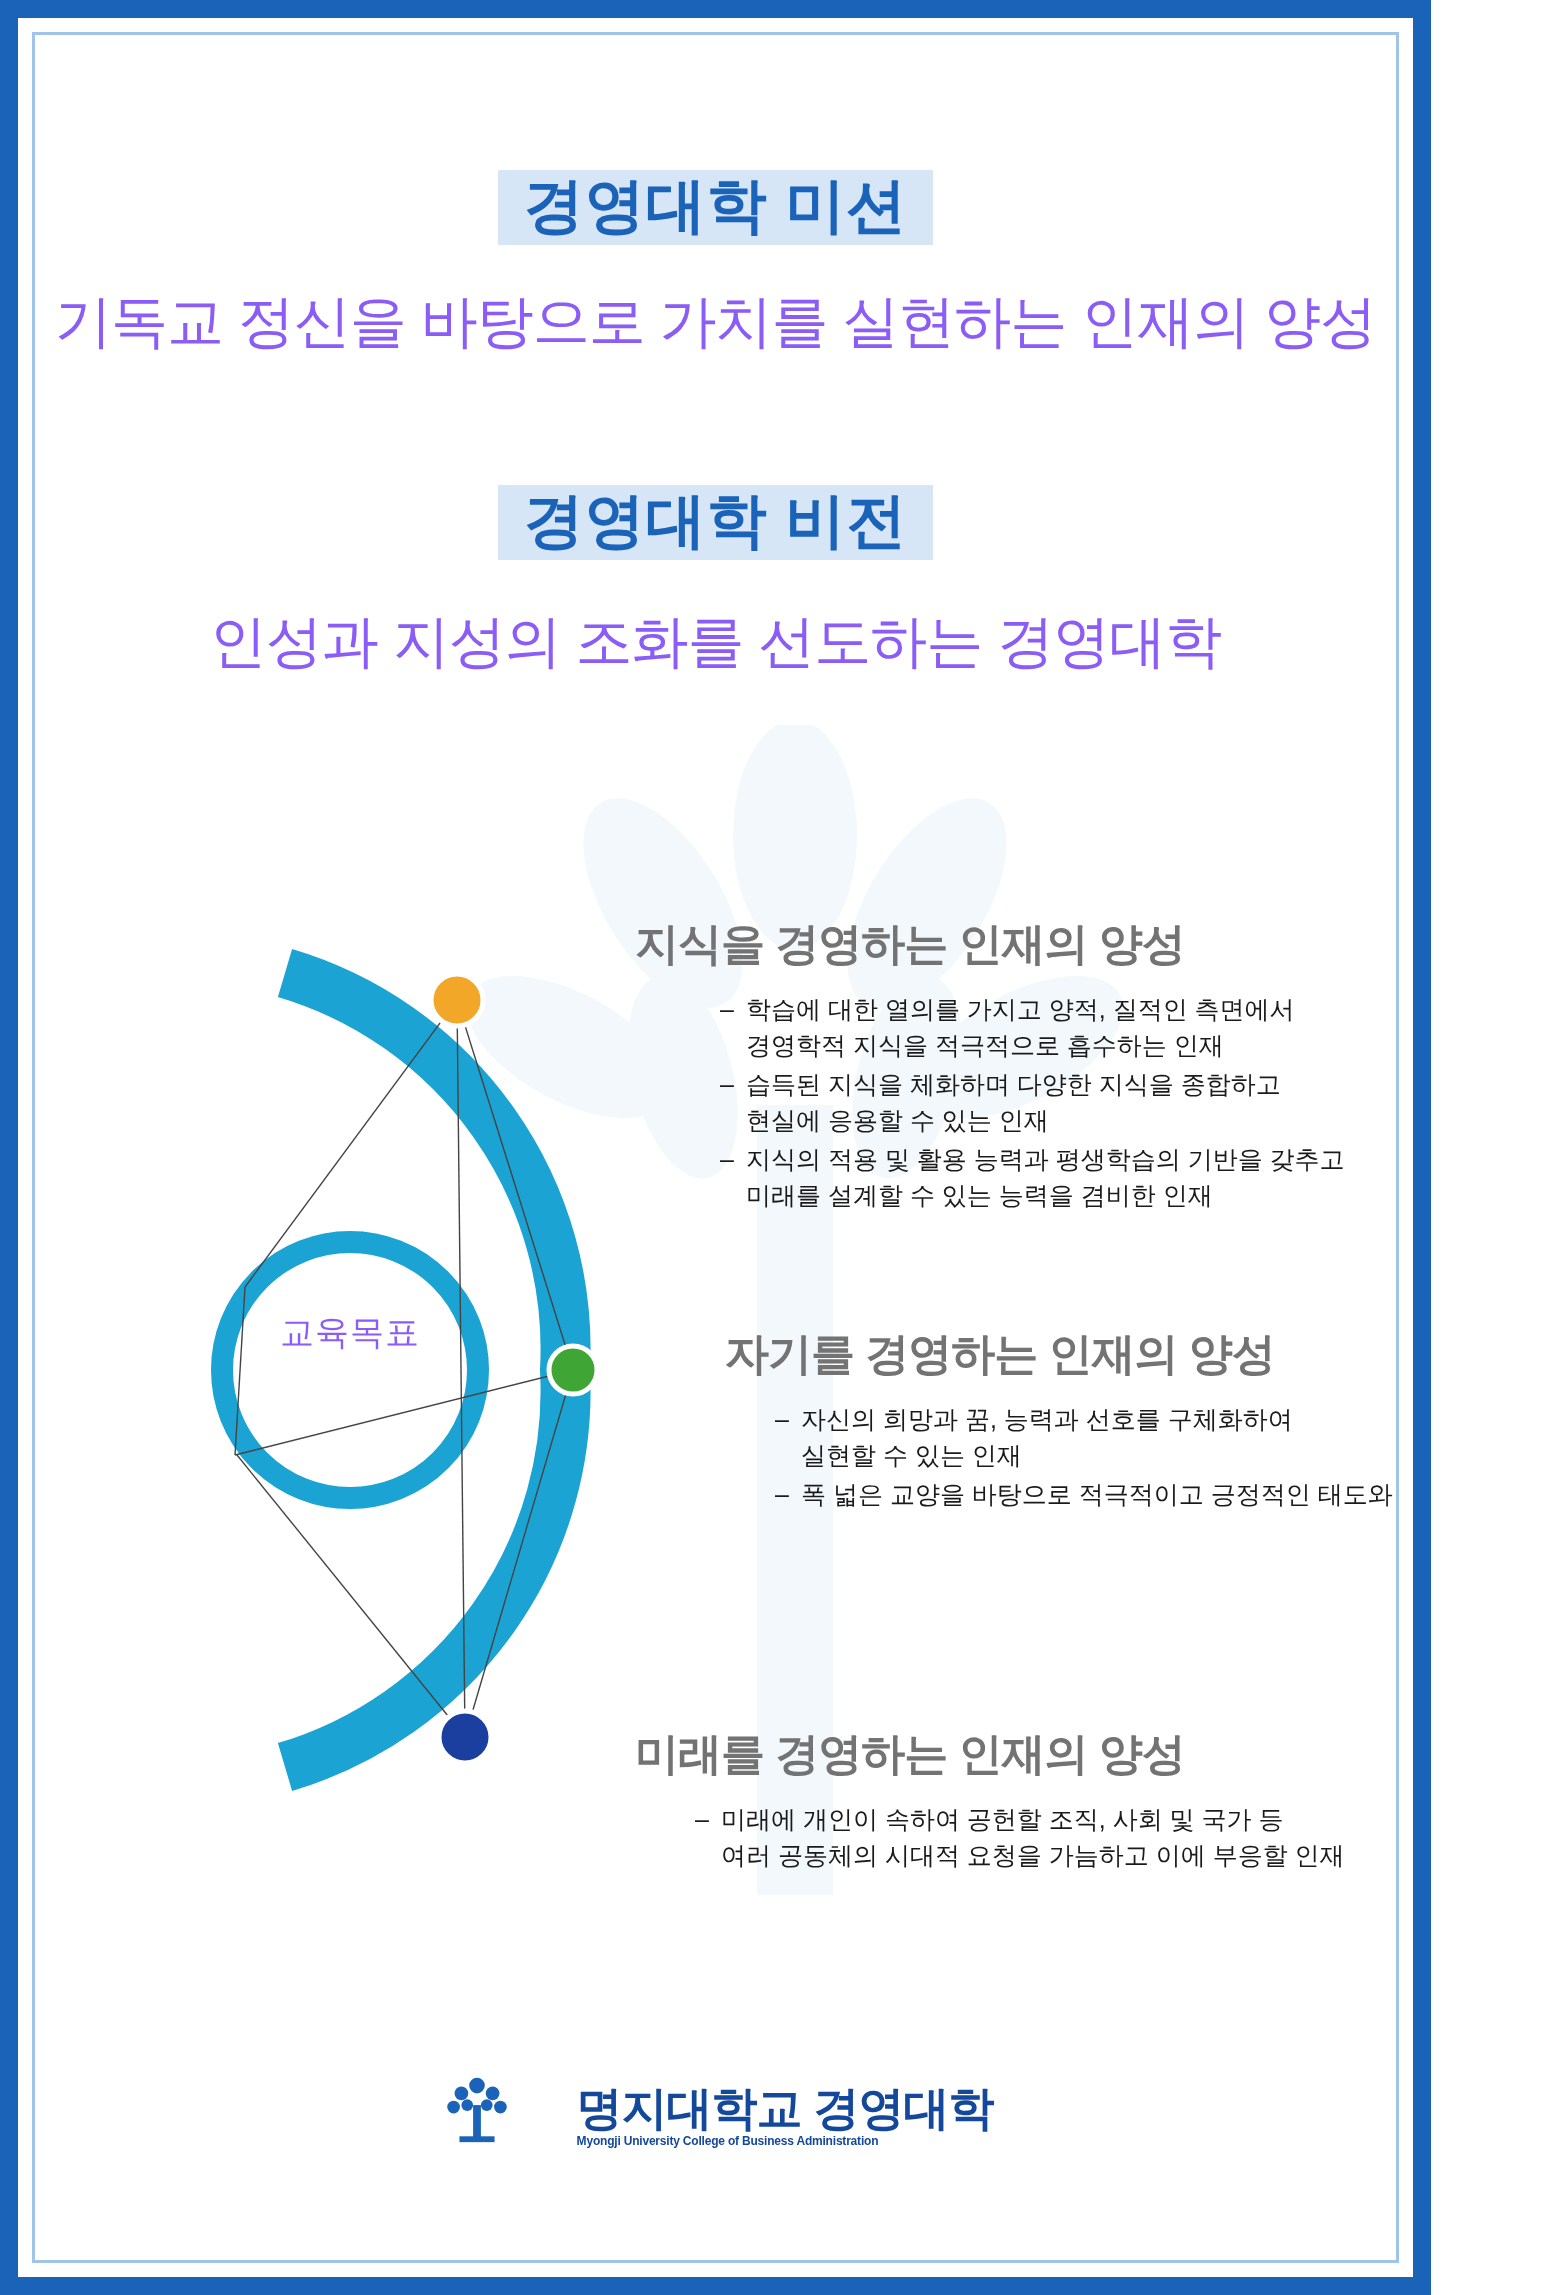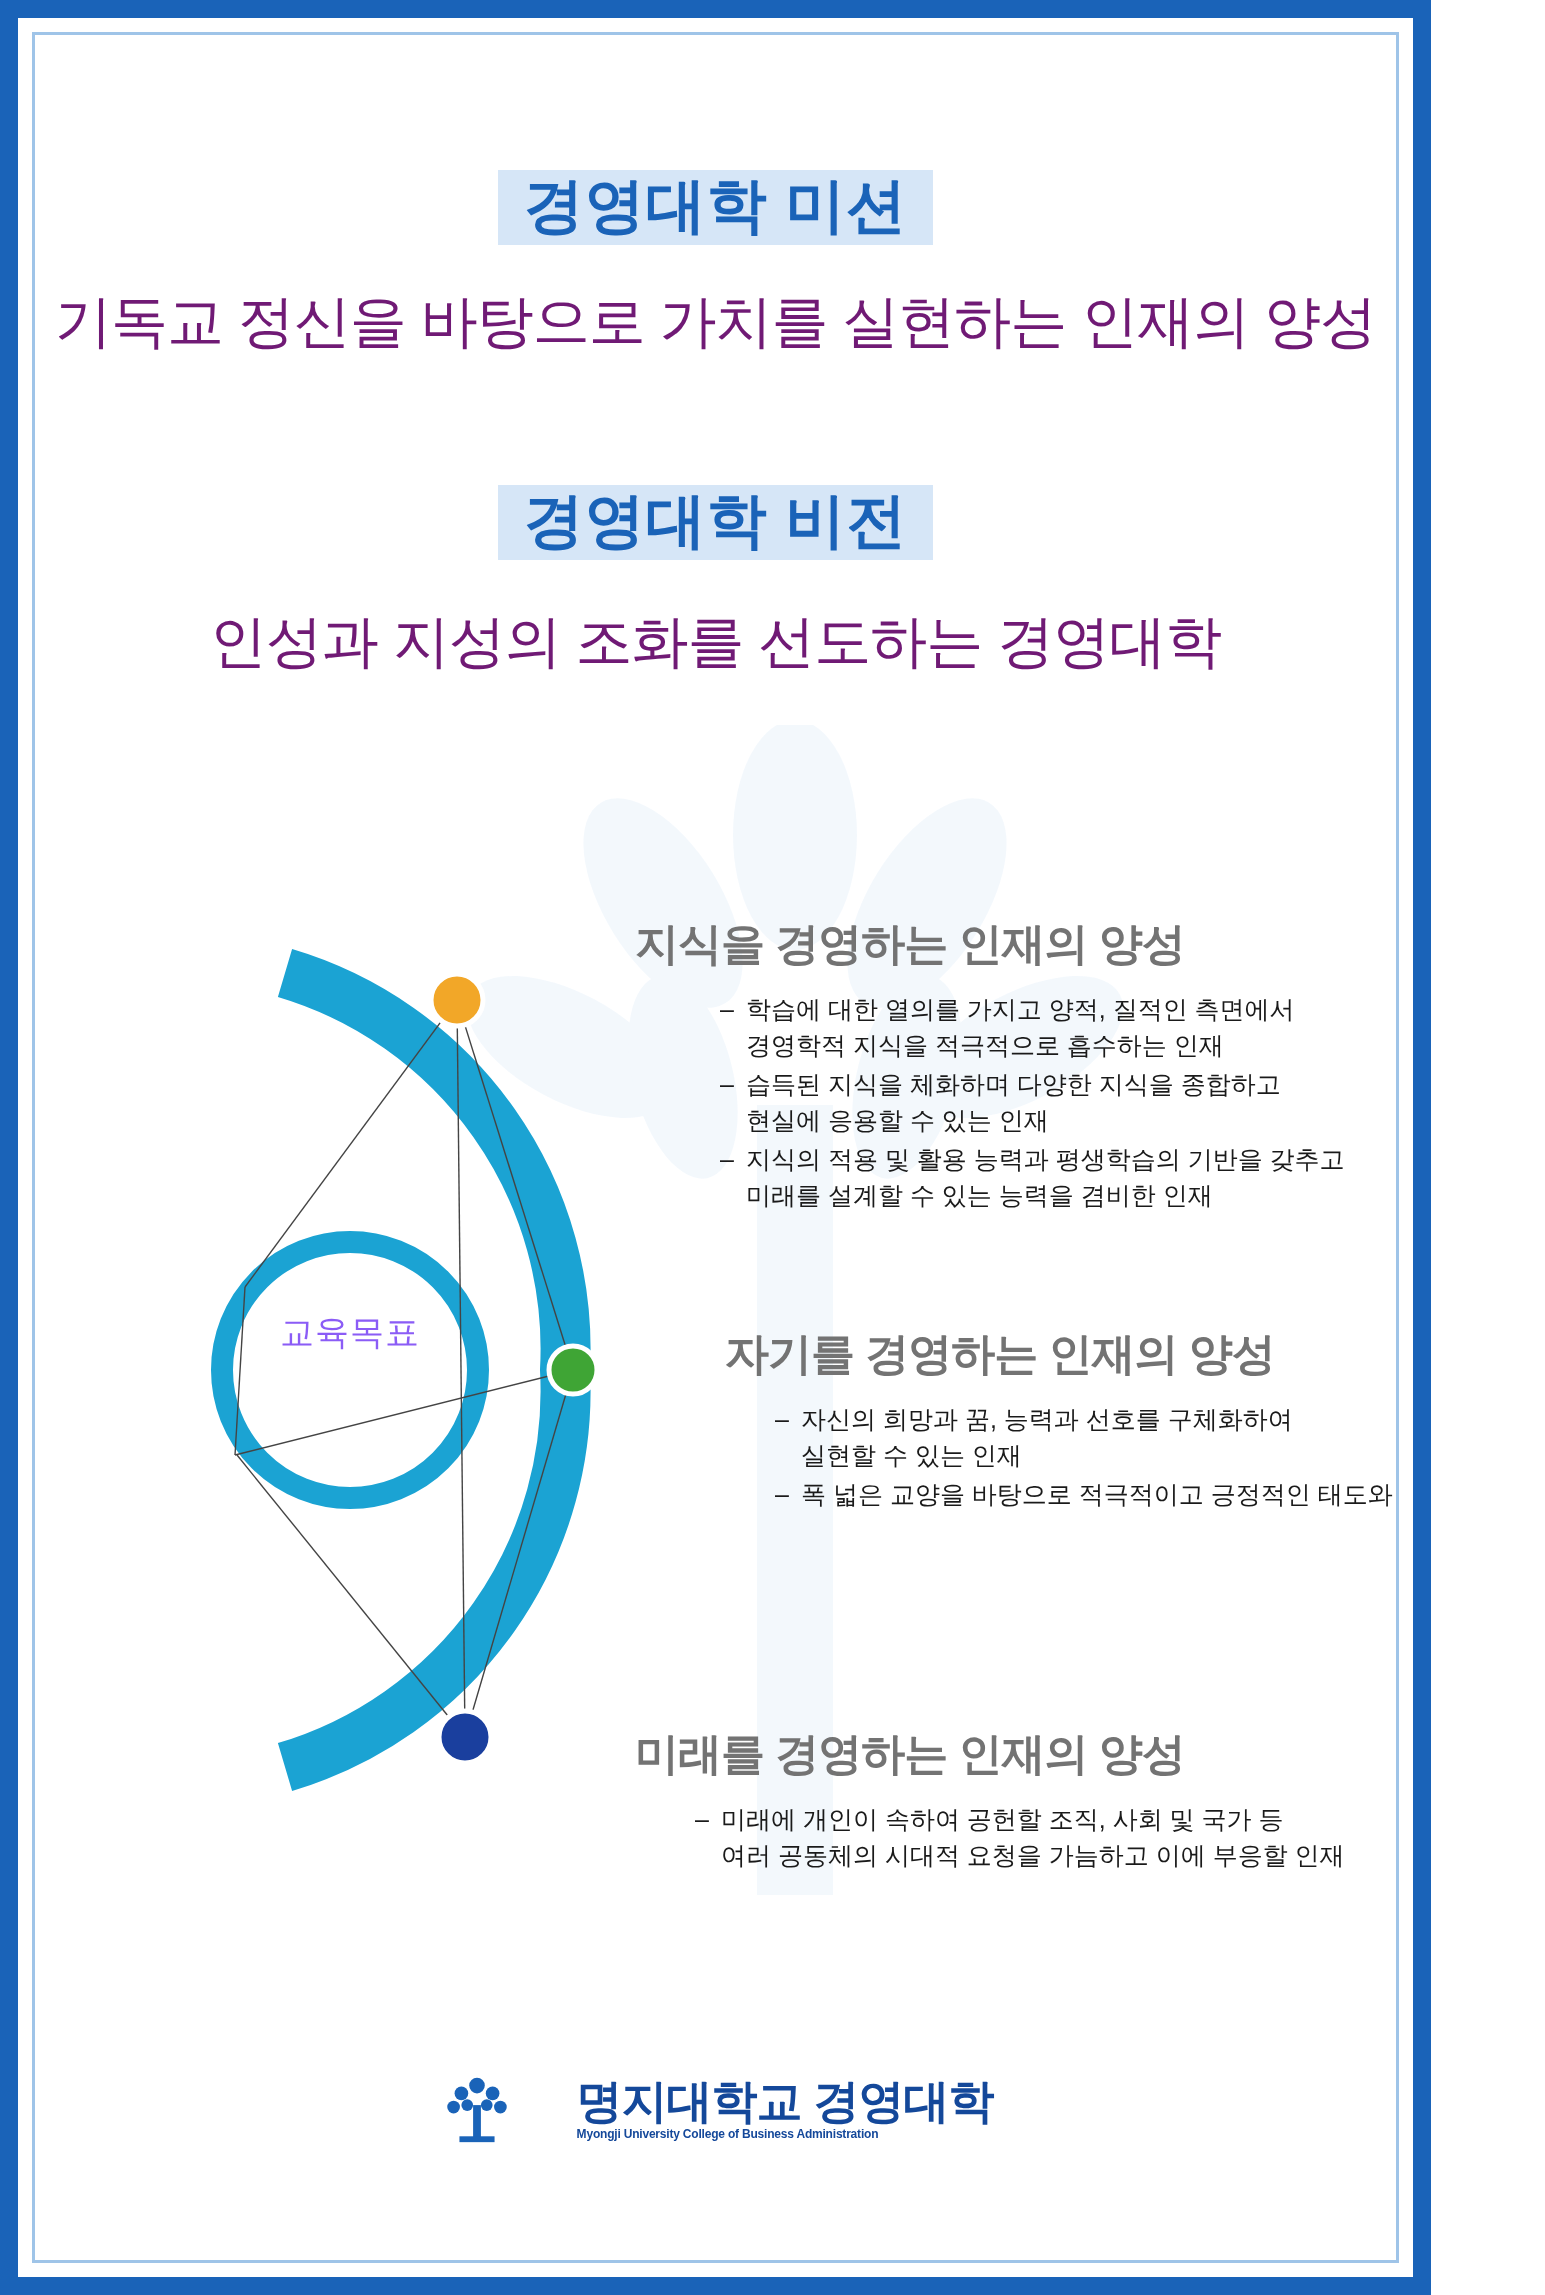--- a/index.html
+++ b/index.html
@@ -69,21 +69,21 @@
     font-weight: bold;
     color: #1a63b8;
     background: #d6e6f7;
     padding: 4px 26px 8px 26px;
     letter-spacing: 1px;
     line-height: 1.05;
   }
   .sub {
     display: inline-block;
     font-size: 57px;
-    color: #701a75;
+    color: #8b5cf6;
     letter-spacing: -1px;
     line-height: 1.1;
   }
 
   
   .diagram {
     position: absolute;
     left: 130px;
     top: 860px;
     width: 640px;
@@ -142,21 +142,21 @@
   .sec2 .bullets { margin-left: 50px; }
   .sec3 .bullets { margin-left: 60px; }
 
   
   .footer {
     position: absolute;
     left: 0;
     bottom: 112px;
     width: 100%;
     display: flex;
-    align-items: center;
+    align-items: flex-end;
     justify-content: center;
     gap: 47px;
   }
   .logo-mark {
     width: 78px;
     height: 78px;
     margin-right: 14px;
   }
   .logo-text {
     text-align: left;

